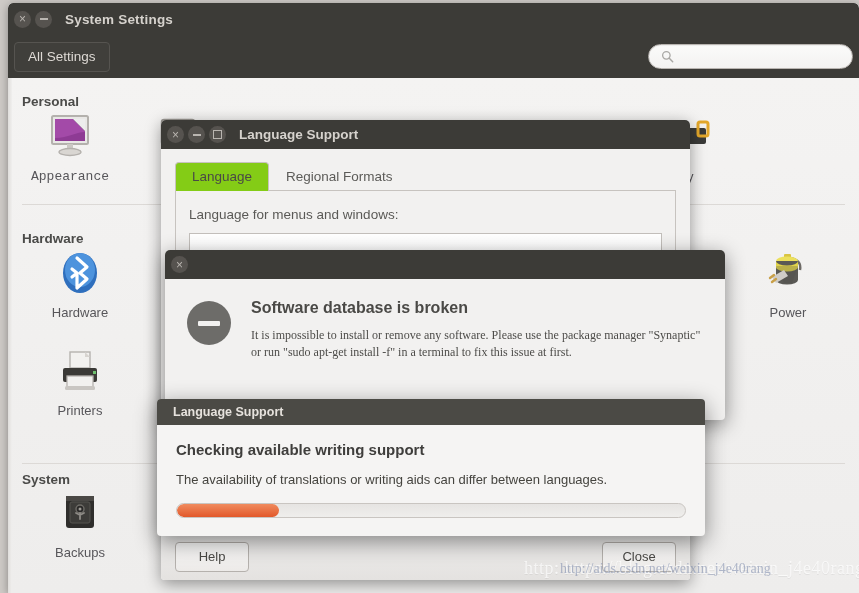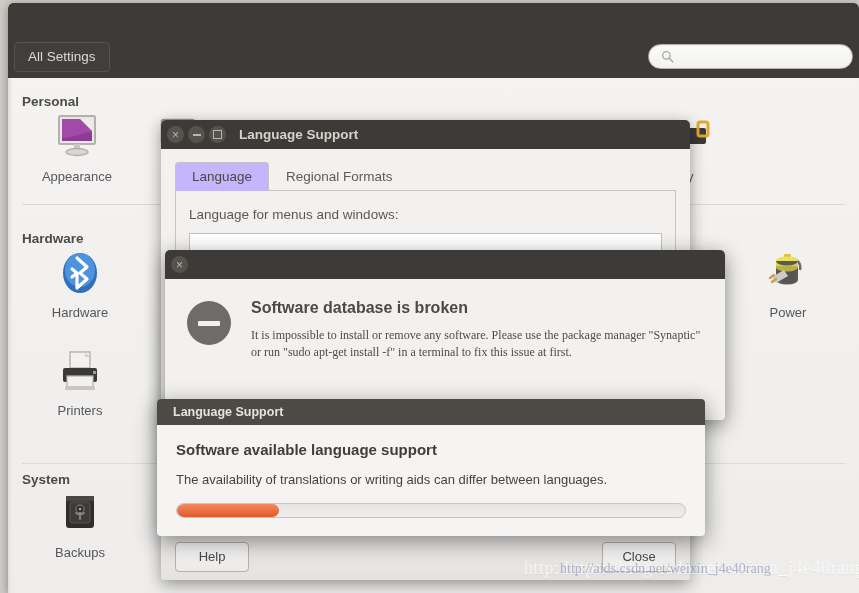--- a/index.html
+++ b/index.html
@@ -118,21 +118,21 @@
     position: relative; height: 31px; margin: 11px 14px 0 14px;
     border-bottom: 1px solid #c7c3bf;
     display: flex; align-items: flex-end;
   }
   .tab {
     font-size: 13.5px; color: #5c5b58; padding: 6px 16px 7px;
     border: 1px solid transparent; border-bottom: none;
     border-radius: 4px 4px 0 0; cursor: pointer; position: relative; top: 1px;
   }
   .tab.active {
-    background: #c4b5fd; border-color: #c7c3bf; color: #4a4946;
+    background: #84cc16; border-color: #c7c3bf; color: #4a4946;
   }
   .tab-panel { margin: 0 14px; border: 1px solid #c7c3bf; border-top: none;
     background: #f2f1f0; height: 312px; padding: 14px 13px; }
   .panel-label { font-size: 13.5px; color: #5a5956; }
   .listbox {
     margin-top: 10px; height: 170px;
     background: linear-gradient(#ffffff,#fafafa);
     border: 1px solid #c3bfbb;
   }
   .btnrow {
@@ -222,39 +222,44 @@
 </head>
 <body>
 
 <div id="screen">
 
   <div class="desktop"></div>
 
   <div class="syswin">
 
     <div class="syswin-header">
+      <div class="titlebar">
+        <div class="wbtn x"></div>
+        <div class="wbtn min"></div>
+        <span class="win-title">System Settings</span>
+      </div>
 
       <div class="toolbar">
         <div class="allsettings-btn">All Settings</div>
         <div class="searchbox">
           <svg class="search-icon" viewBox="0 0 16 16">
             <circle cx="6.6" cy="6.6" r="4.6" fill="none" stroke="#6a6863" stroke-width="1.6"></circle>
             <line x1="10.2" y1="10.2" x2="14.4" y2="14.4" stroke="#6a6863" stroke-width="1.8" stroke-linecap="round"></line>
           </svg>
           <input class="search-input" type="text" placeholder="" style="">
         </div>
       </div>
     </div>
 
     <div class="syswin-body">
       <div class="scroll-edge"></div>
 
       <span class="sec-title" style="left:14px; top:16px;">Personal</span>
 
-      <div class="cell" style="left:19px; top:36px;">
+      <div class="cell" style="left:12px; top:36px;font-family:Liberation Mono, monospace;">
         <div class="ico">
           <svg width="54" height="48" viewBox="0 0 54 48">
             <rect x="9" y="2" width="36" height="28" rx="1.5" fill="#e9e8e6" stroke="#b4b1ad" stroke-width="2"></rect>
             <path d="M12 5 L42 5 L42 27 L12 27 Z" fill="#a34aa8"></path>
             <path d="M42 5 L42 17 L30 5 Z" fill="#4d4c4a"></path>
             <path d="M30 5 L42 17 L42 5 Z" fill="#ffffff" opacity=".9"></path>
             <path d="M12 27 L42 27 L42 18 C32 18 26 24 12 24 Z" fill="#8e3b94"></path>
             <rect x="24" y="30" width="6" height="6" fill="#cbc8c4"></rect>
             <ellipse cx="27" cy="38" rx="11" ry="3.5" fill="#d9d6d2" stroke="#b4b1ad" stroke-width="1.3"></ellipse>
           </svg>
@@ -387,21 +392,21 @@
         <div class="err-body">It is impossible to install or remove any software. Please use the package manager "Synaptic" or run "sudo apt-get install -f" in a terminal to fix this issue at first.</div>
       </div>
     </div>
   </div>
 
   <div class="progdlg">
     <div class="progdlg-title">
       <span class="t">Language Support</span>
     </div>
     <div class="progdlg-body">
-      <div class="prog-head">Software available language support</div>
+      <div class="prog-head">Checking available writing support</div>
       <div class="prog-sub">The availability of translations or writing aids can differ between languages.</div>
       <div class="progbar">
         <div class="progfill" id="progfill" style="width: 20%;"></div>
       </div>
     </div>
   </div>
 
   <span class="watermark">http: https://blog.csdn.net/weixin_j4e40rang</span>
   <span class="watermark2">http://aids.csdn.net/weixin_j4e40rang</span>
 

